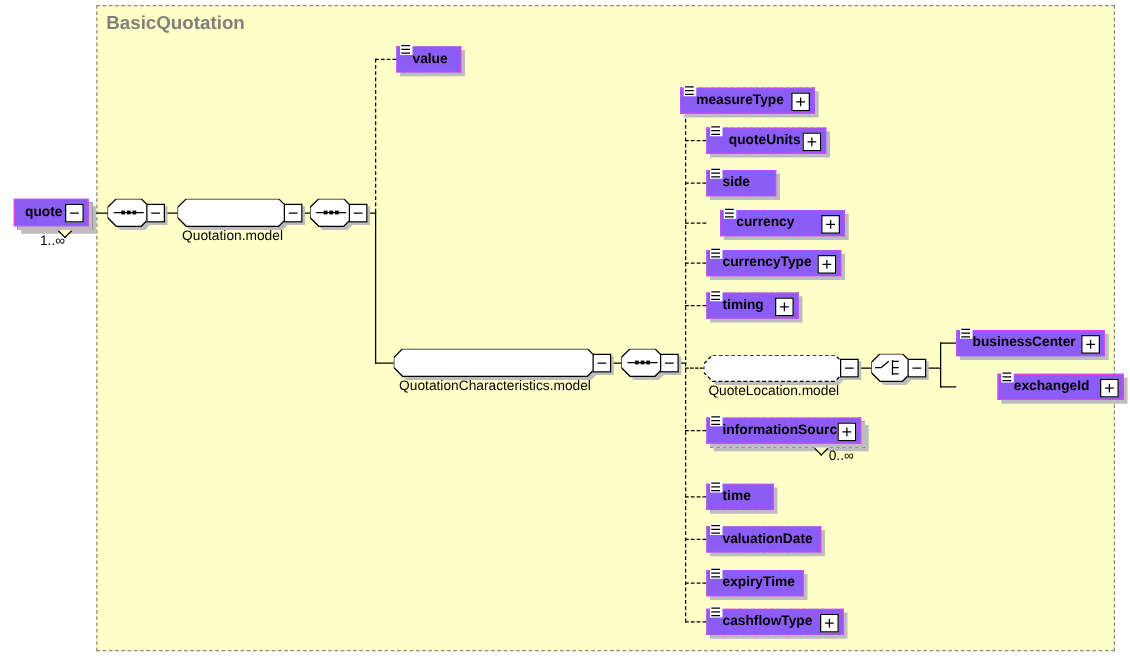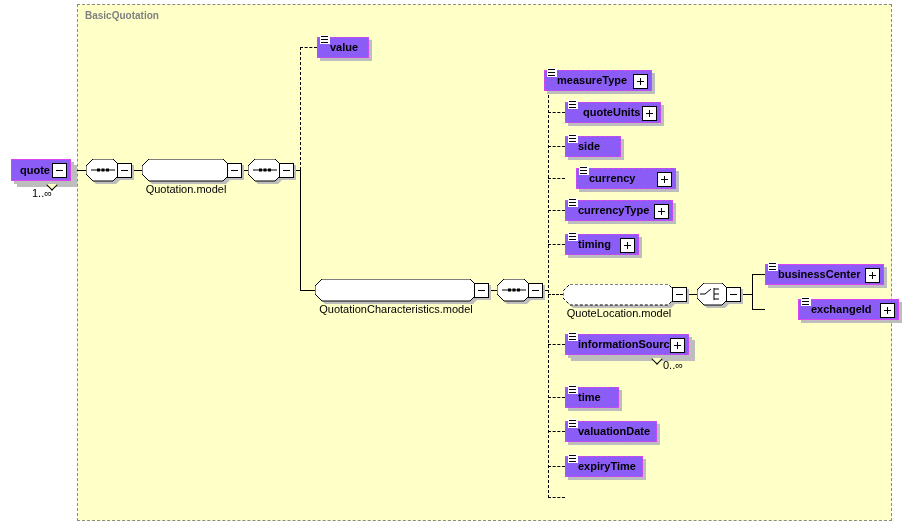--- a/index.html
+++ b/index.html
@@ -1,20 +1,20 @@
 <!DOCTYPE html>
 <html><head>
 <meta charset="utf-8">
 <style>
   html,body{margin:0;padding:0;background:#fff;}
   .canvas{position:relative;width:904px;height:529px;background:#ffffff;overflow:hidden;
           font-family:"Liberation Sans",sans-serif;}
   .region{position:absolute;left:77px;top:4px;width:815px;height:517px;background:#ffffc8;
           border:1px dashed #8a8a8a;box-sizing:border-box;}
-  .region-label{position:absolute;left:85px;top:10px;font-size:10px;font-weight:bold;color:#808080;}
+  .region-label{position:absolute;left:85px;top:10px;font-size:15px;font-weight:bold;color:#808080;}
 
   
   .ebox{position:absolute;height:21px;box-sizing:border-box;background:#8b5cf6;border:1px solid #d946ef;
         box-shadow:3px 3px 0 #bdbdbd;font-size:11px;font-weight:bold;color:#000;
         line-height:19px;white-space:nowrap;padding-left:12px;}
   .ebox.optional{border-style:dashed;}
   .ebox.tall{height:22px;line-height:20px;}
 
   
   .stack{position:absolute;box-sizing:border-box;background:#fff;border:1px solid #000;
@@ -239,14 +239,19 @@
   <div class="ebox optional" style="left:565px;top:421px;width:92px;">
     <span class="texticon"></span>
     <span>valuationDate</span>
   </div>
 
   <div class="ebox optional" style="left:565px;top:456px;width:78px;">
     <span class="texticon"></span>
     <span>expiryTime</span>
   </div>
 
+  <div class="ebox optional" style="left:565px;top:487px;width:110px;">
+    <span class="texticon"></span>
+    <span>cashflowType</span>
+    <span class="pm plus inline"></span>
+  </div>
 
 </div>
 
 </body></html>

